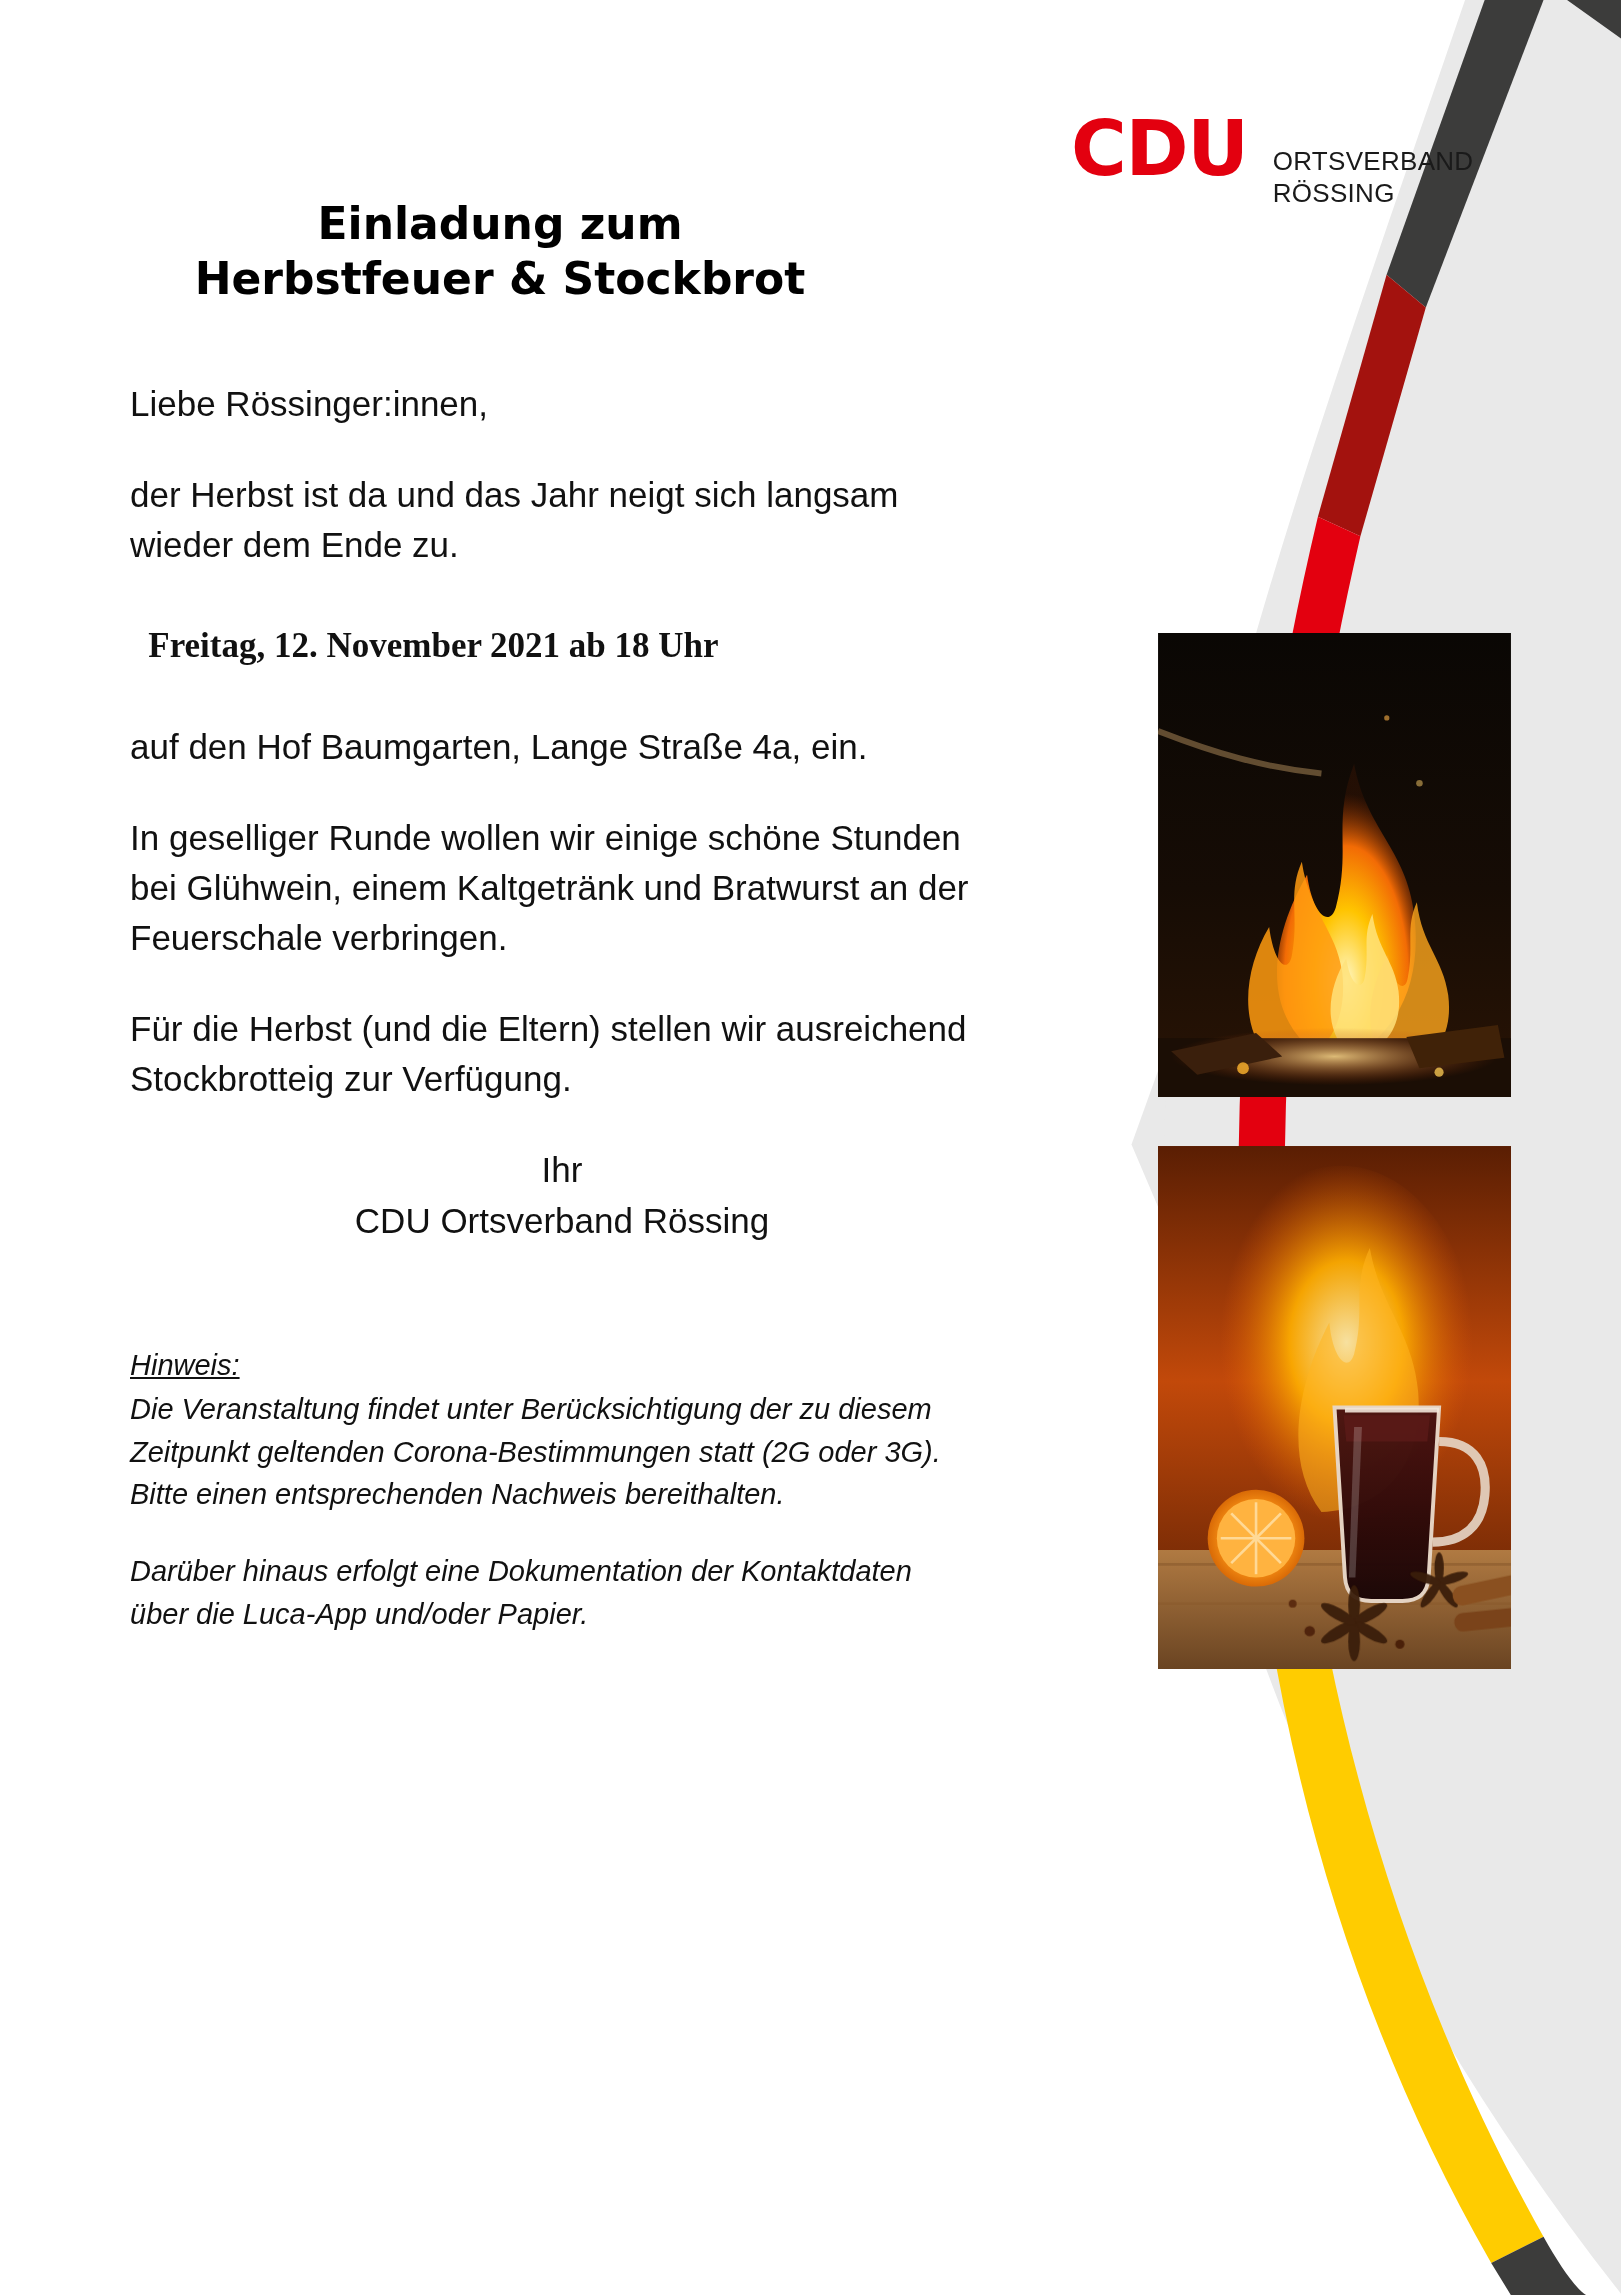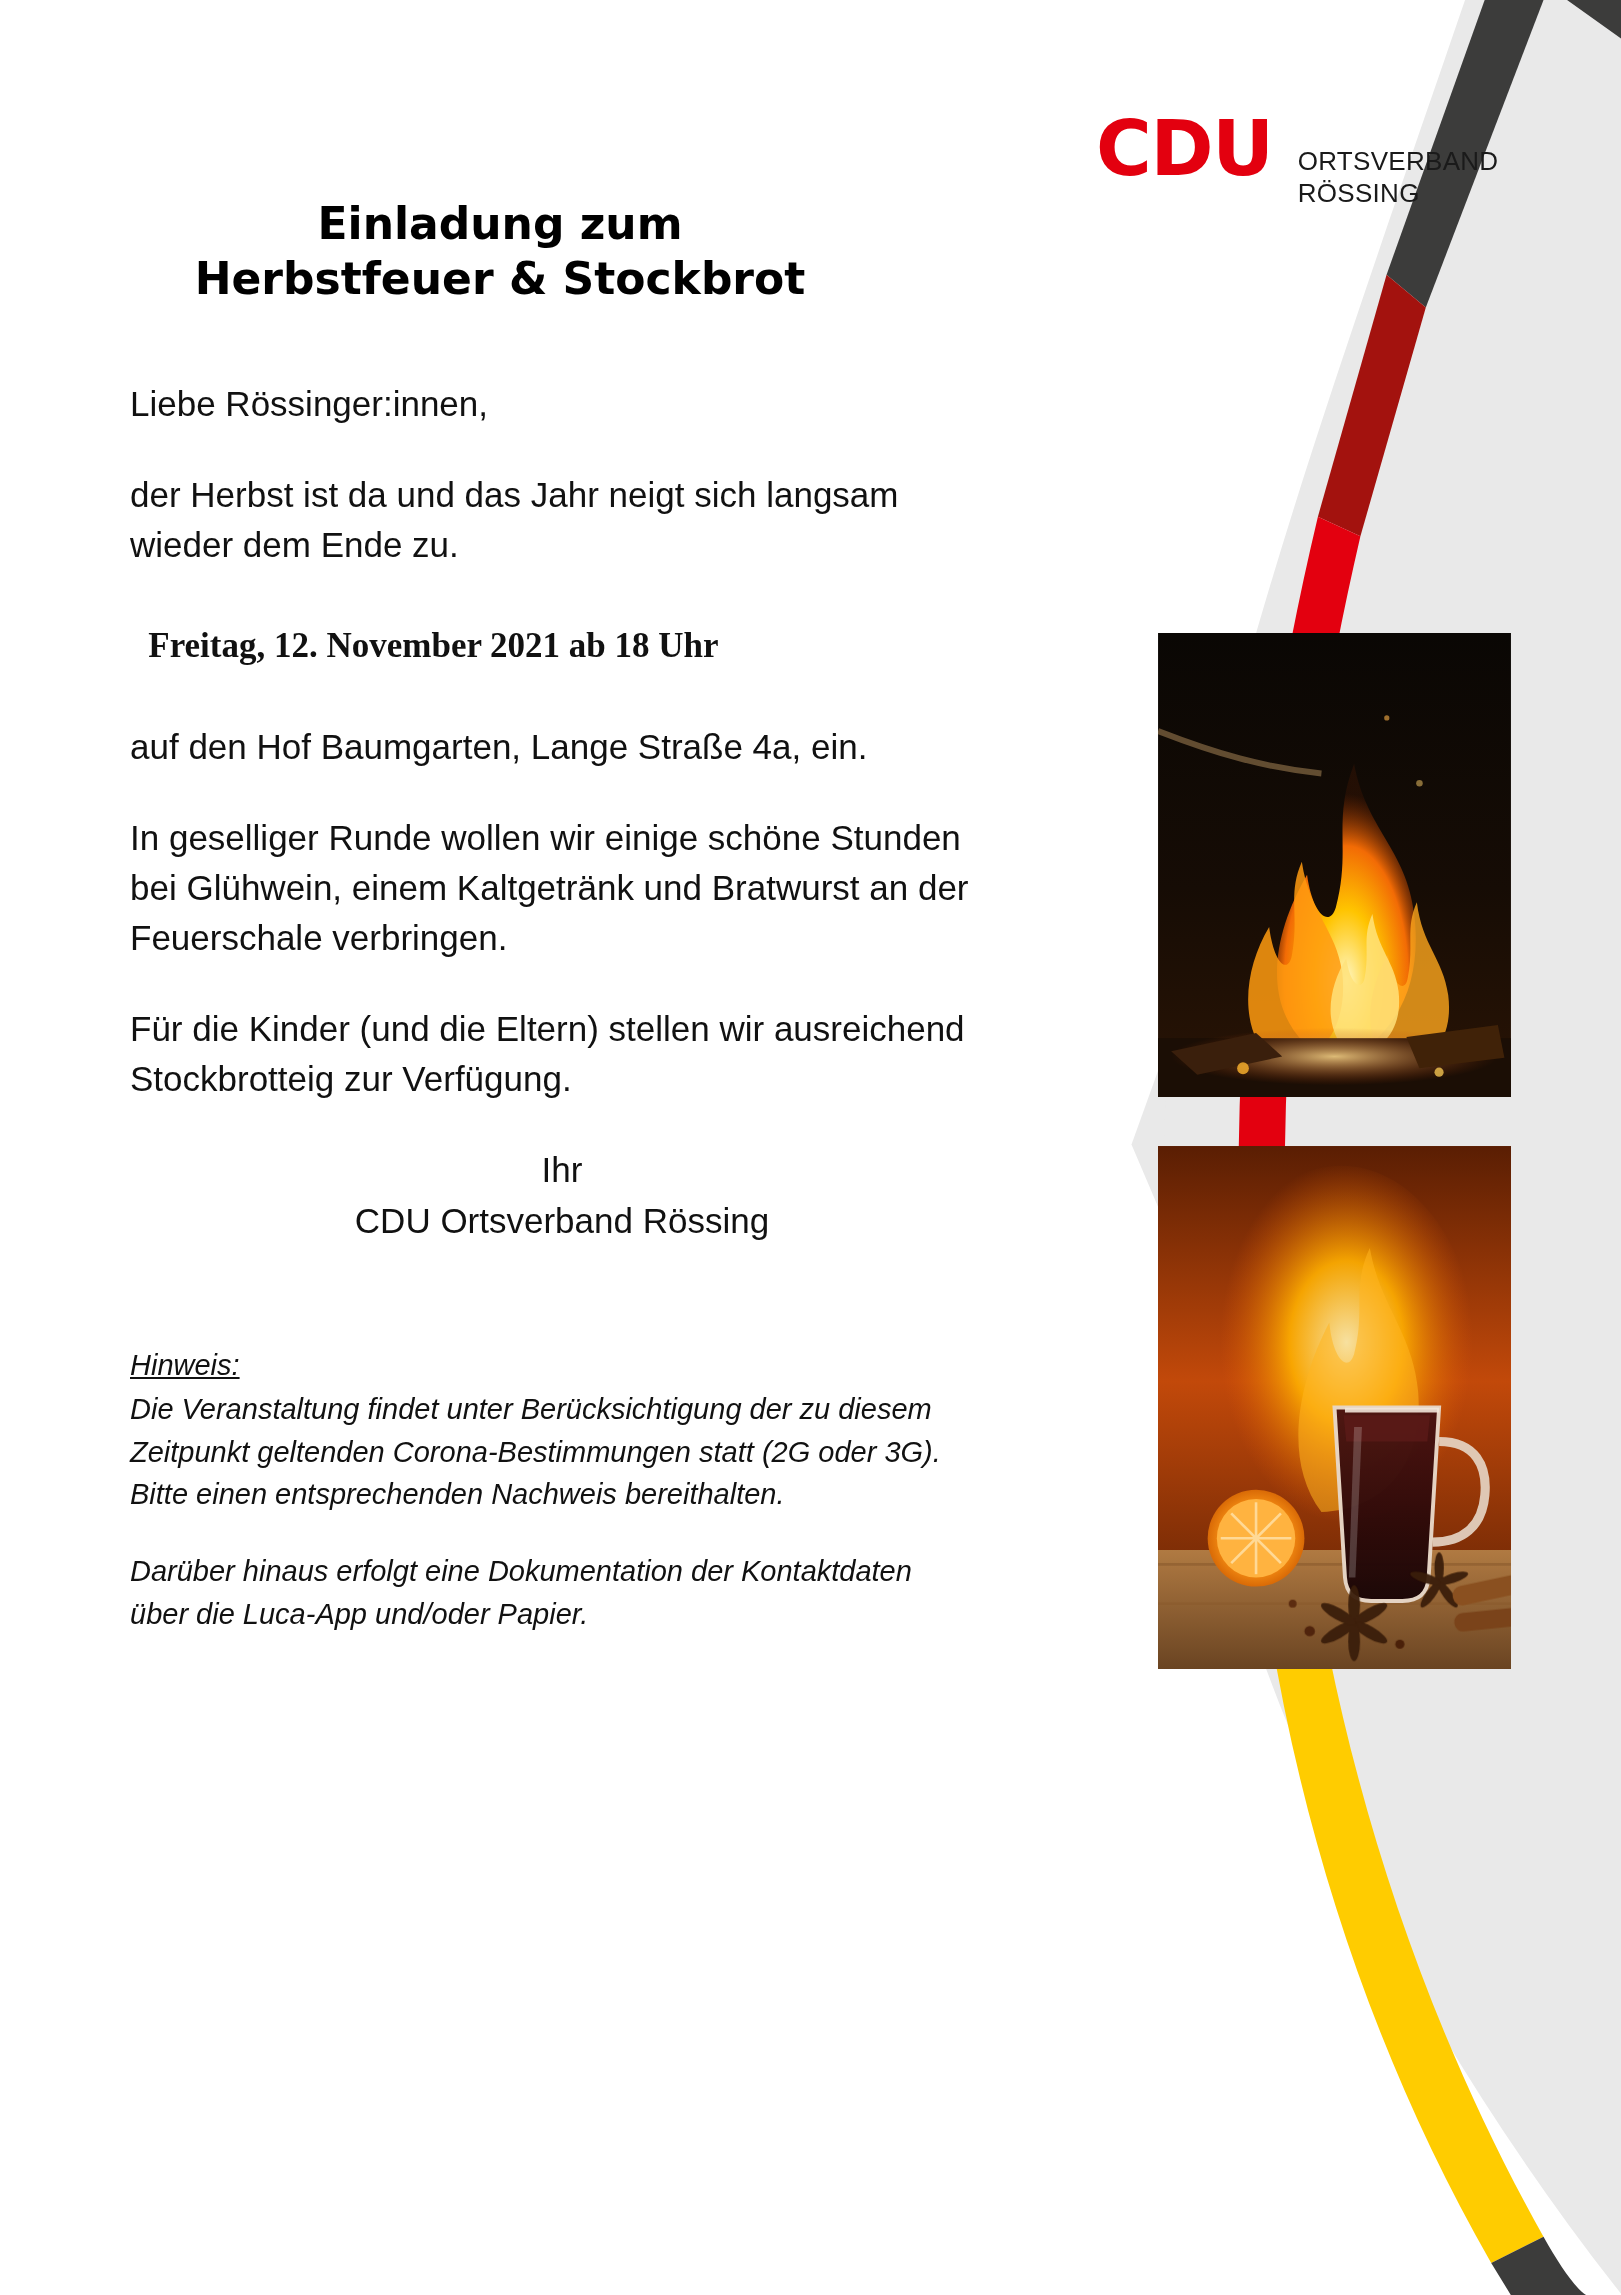--- a/index.html
+++ b/index.html
@@ -27,21 +27,21 @@
     right: 0;
     width: 654px;
     height: 2295px;
     pointer-events: none;
   }
 
   
   .logo-block {
     position: absolute;
     top: 114px;
-    left: 1096px;
+    left: 1071px;
     display: flex;
     align-items: flex-start;
     gap: 25px;
   }
   .cdu-wordmark {
     font-family: "DejaVu Sans", sans-serif;
     font-weight: 700;
     font-size: 76px;
     letter-spacing: -1.3px;
     color: #e3000f;
@@ -167,21 +167,21 @@
       <span>Einladung zum</span><br>
       <span>Herbstfeuer &amp; Stockbrot</span>
     </h1>
 
     <div class="body-text">
       <p>Liebe Rössinger:innen,</p>
       <p>der Herbst ist da und das Jahr neigt sich langsam wieder dem Ende zu.</p>
       <p class="date-line">Freitag, 12. November 2021 ab 18 Uhr</p>
       <p>auf den Hof Baumgarten, Lange Straße 4a, ein.</p>
       <p>In geselliger Runde wollen wir einige schöne Stunden bei Glühwein, einem Kaltgetränk und Bratwurst an der Feuerschale verbringen.</p>
-      <p>Für die Kinder (und die Eltern) stellen wir ausreichend Stockbrotteig zur Verfügung.</p>
+      <p>Für die Herbst (und die Eltern) stellen wir ausreichend Stockbrotteig zur Verfügung.</p>
       <p class="signature">
         <span>Ihr</span><br>
         <span>CDU Ortsverband Rössing</span>
       </p>
     </div>
 
     <div class="note">
       <p>
         <span class="note-head">Hinweis:</span>
         <span>Die Veranstaltung findet unter Berücksichtigung der zu diesem Zeitpunkt geltenden Corona-Bestimmungen statt (2G oder 3G). Bitte einen entsprechenden Nachweis bereithalten.</span>

